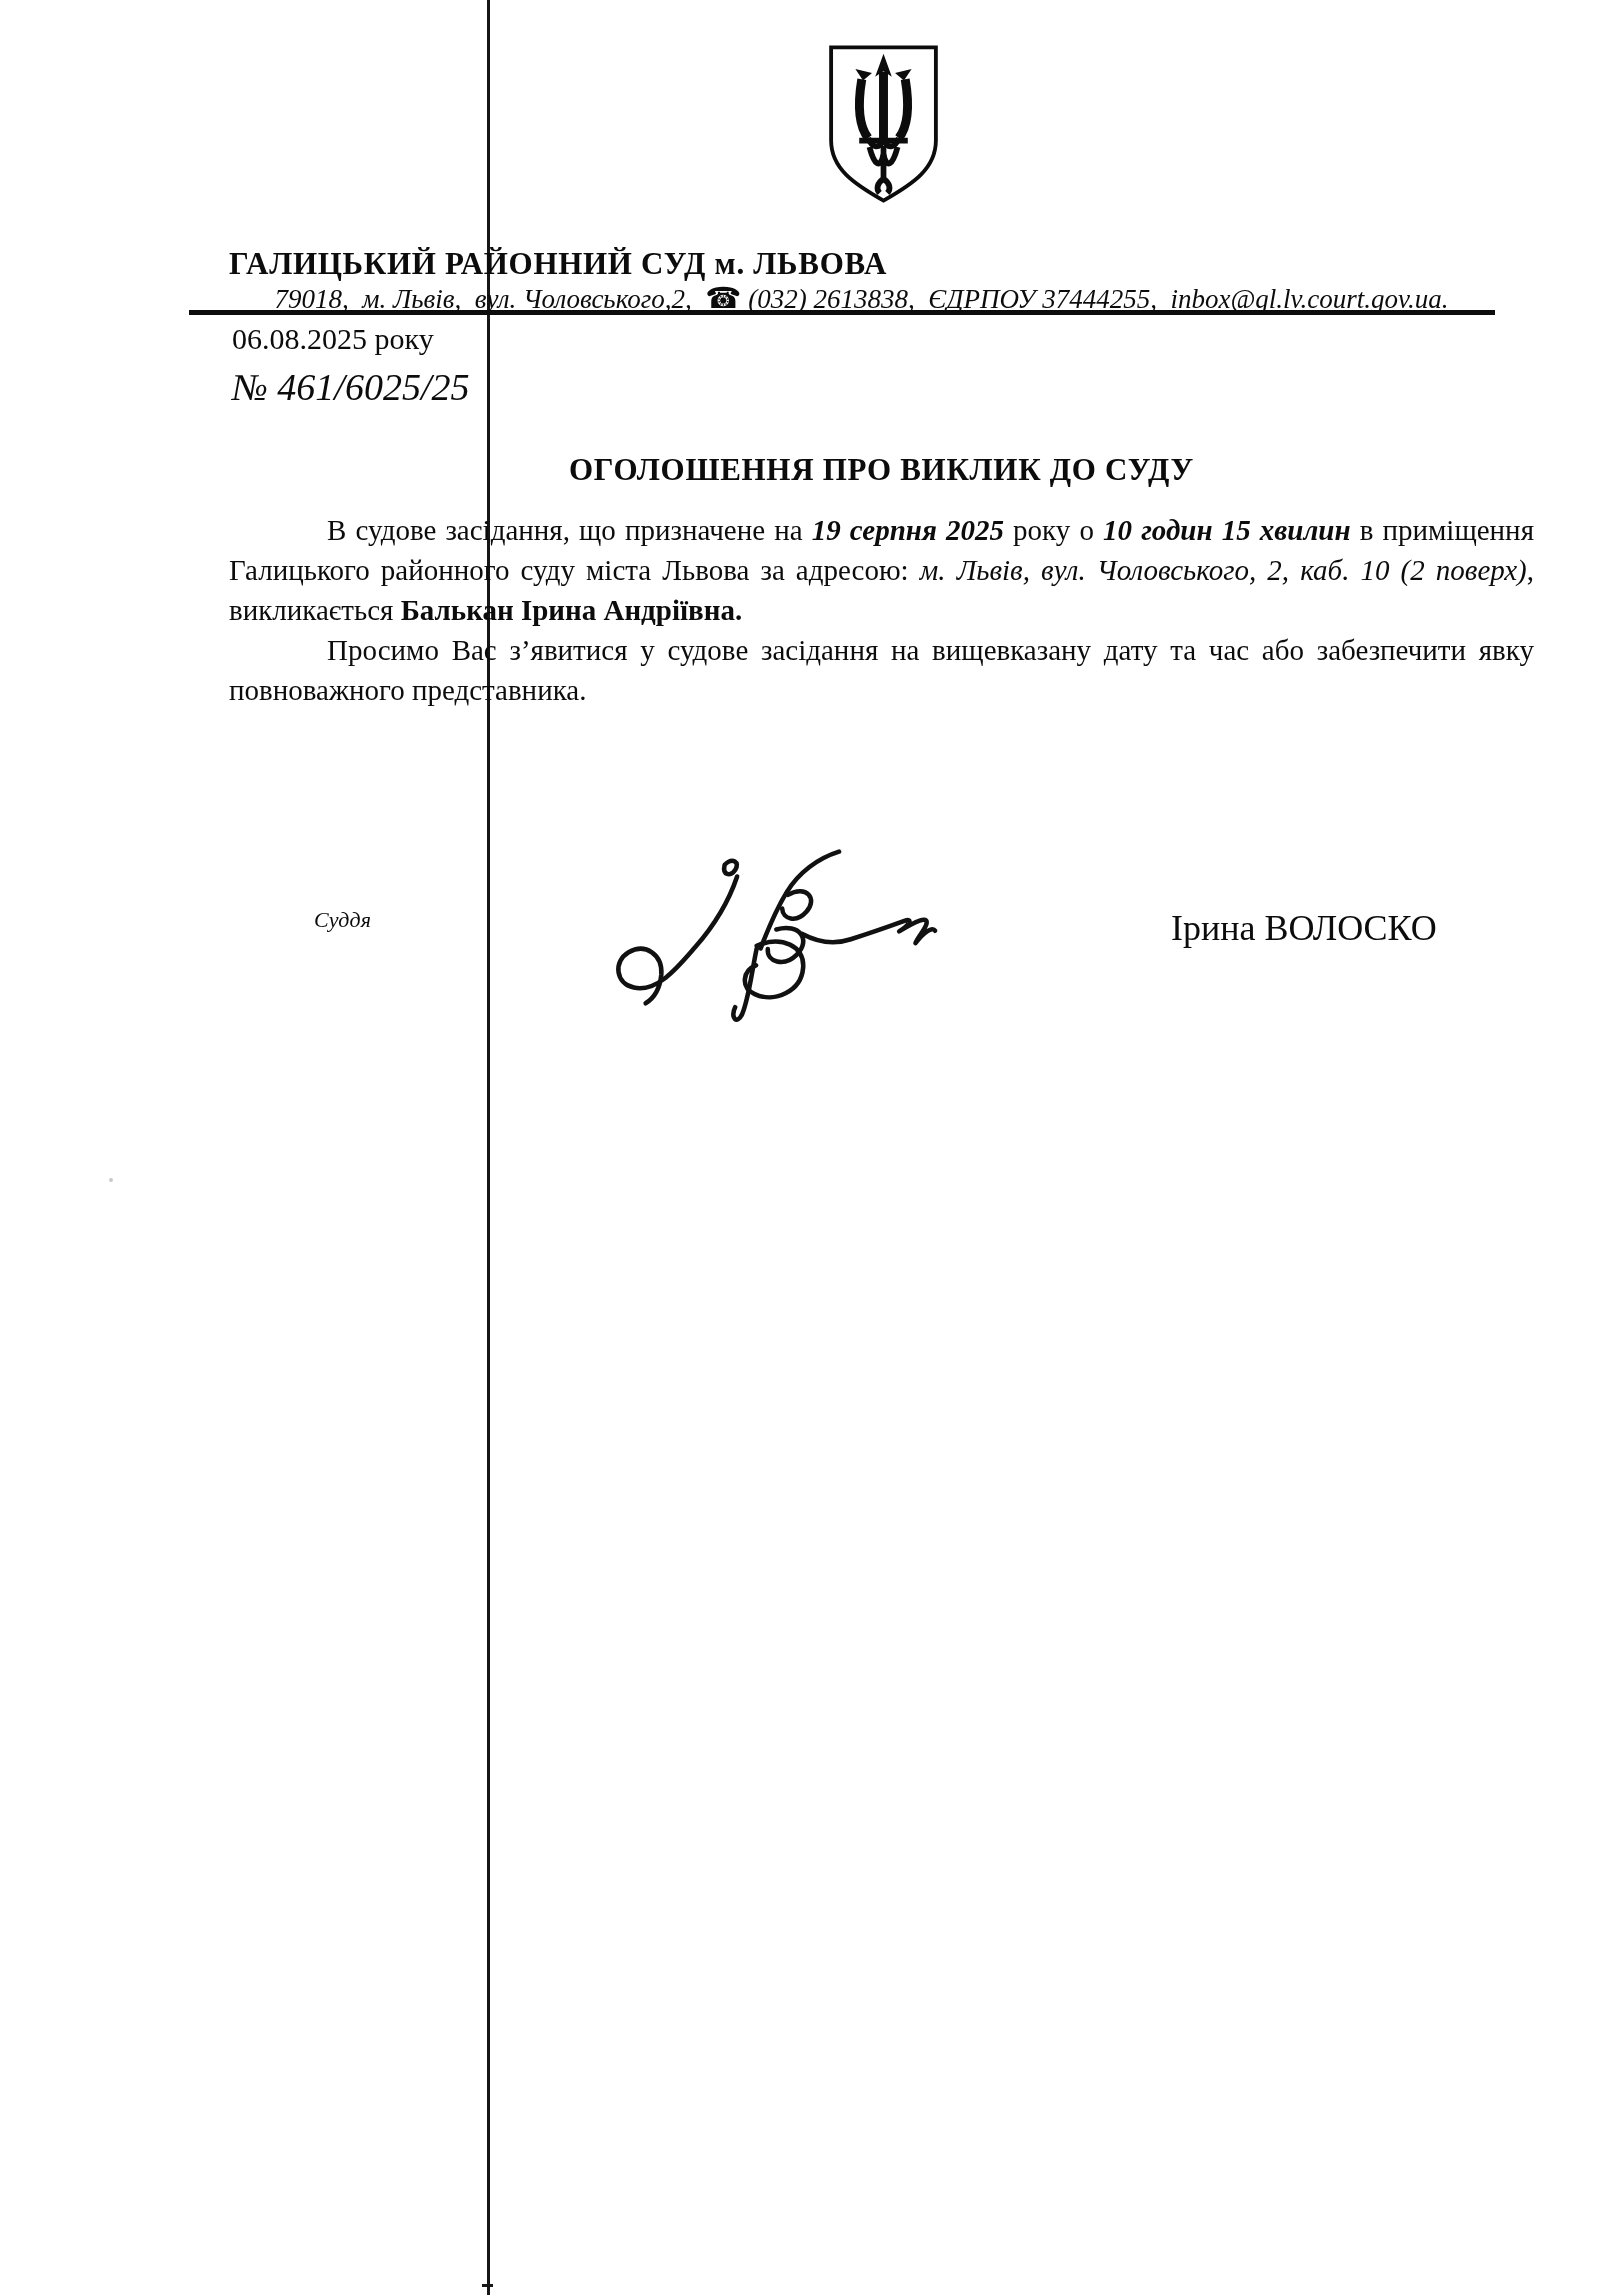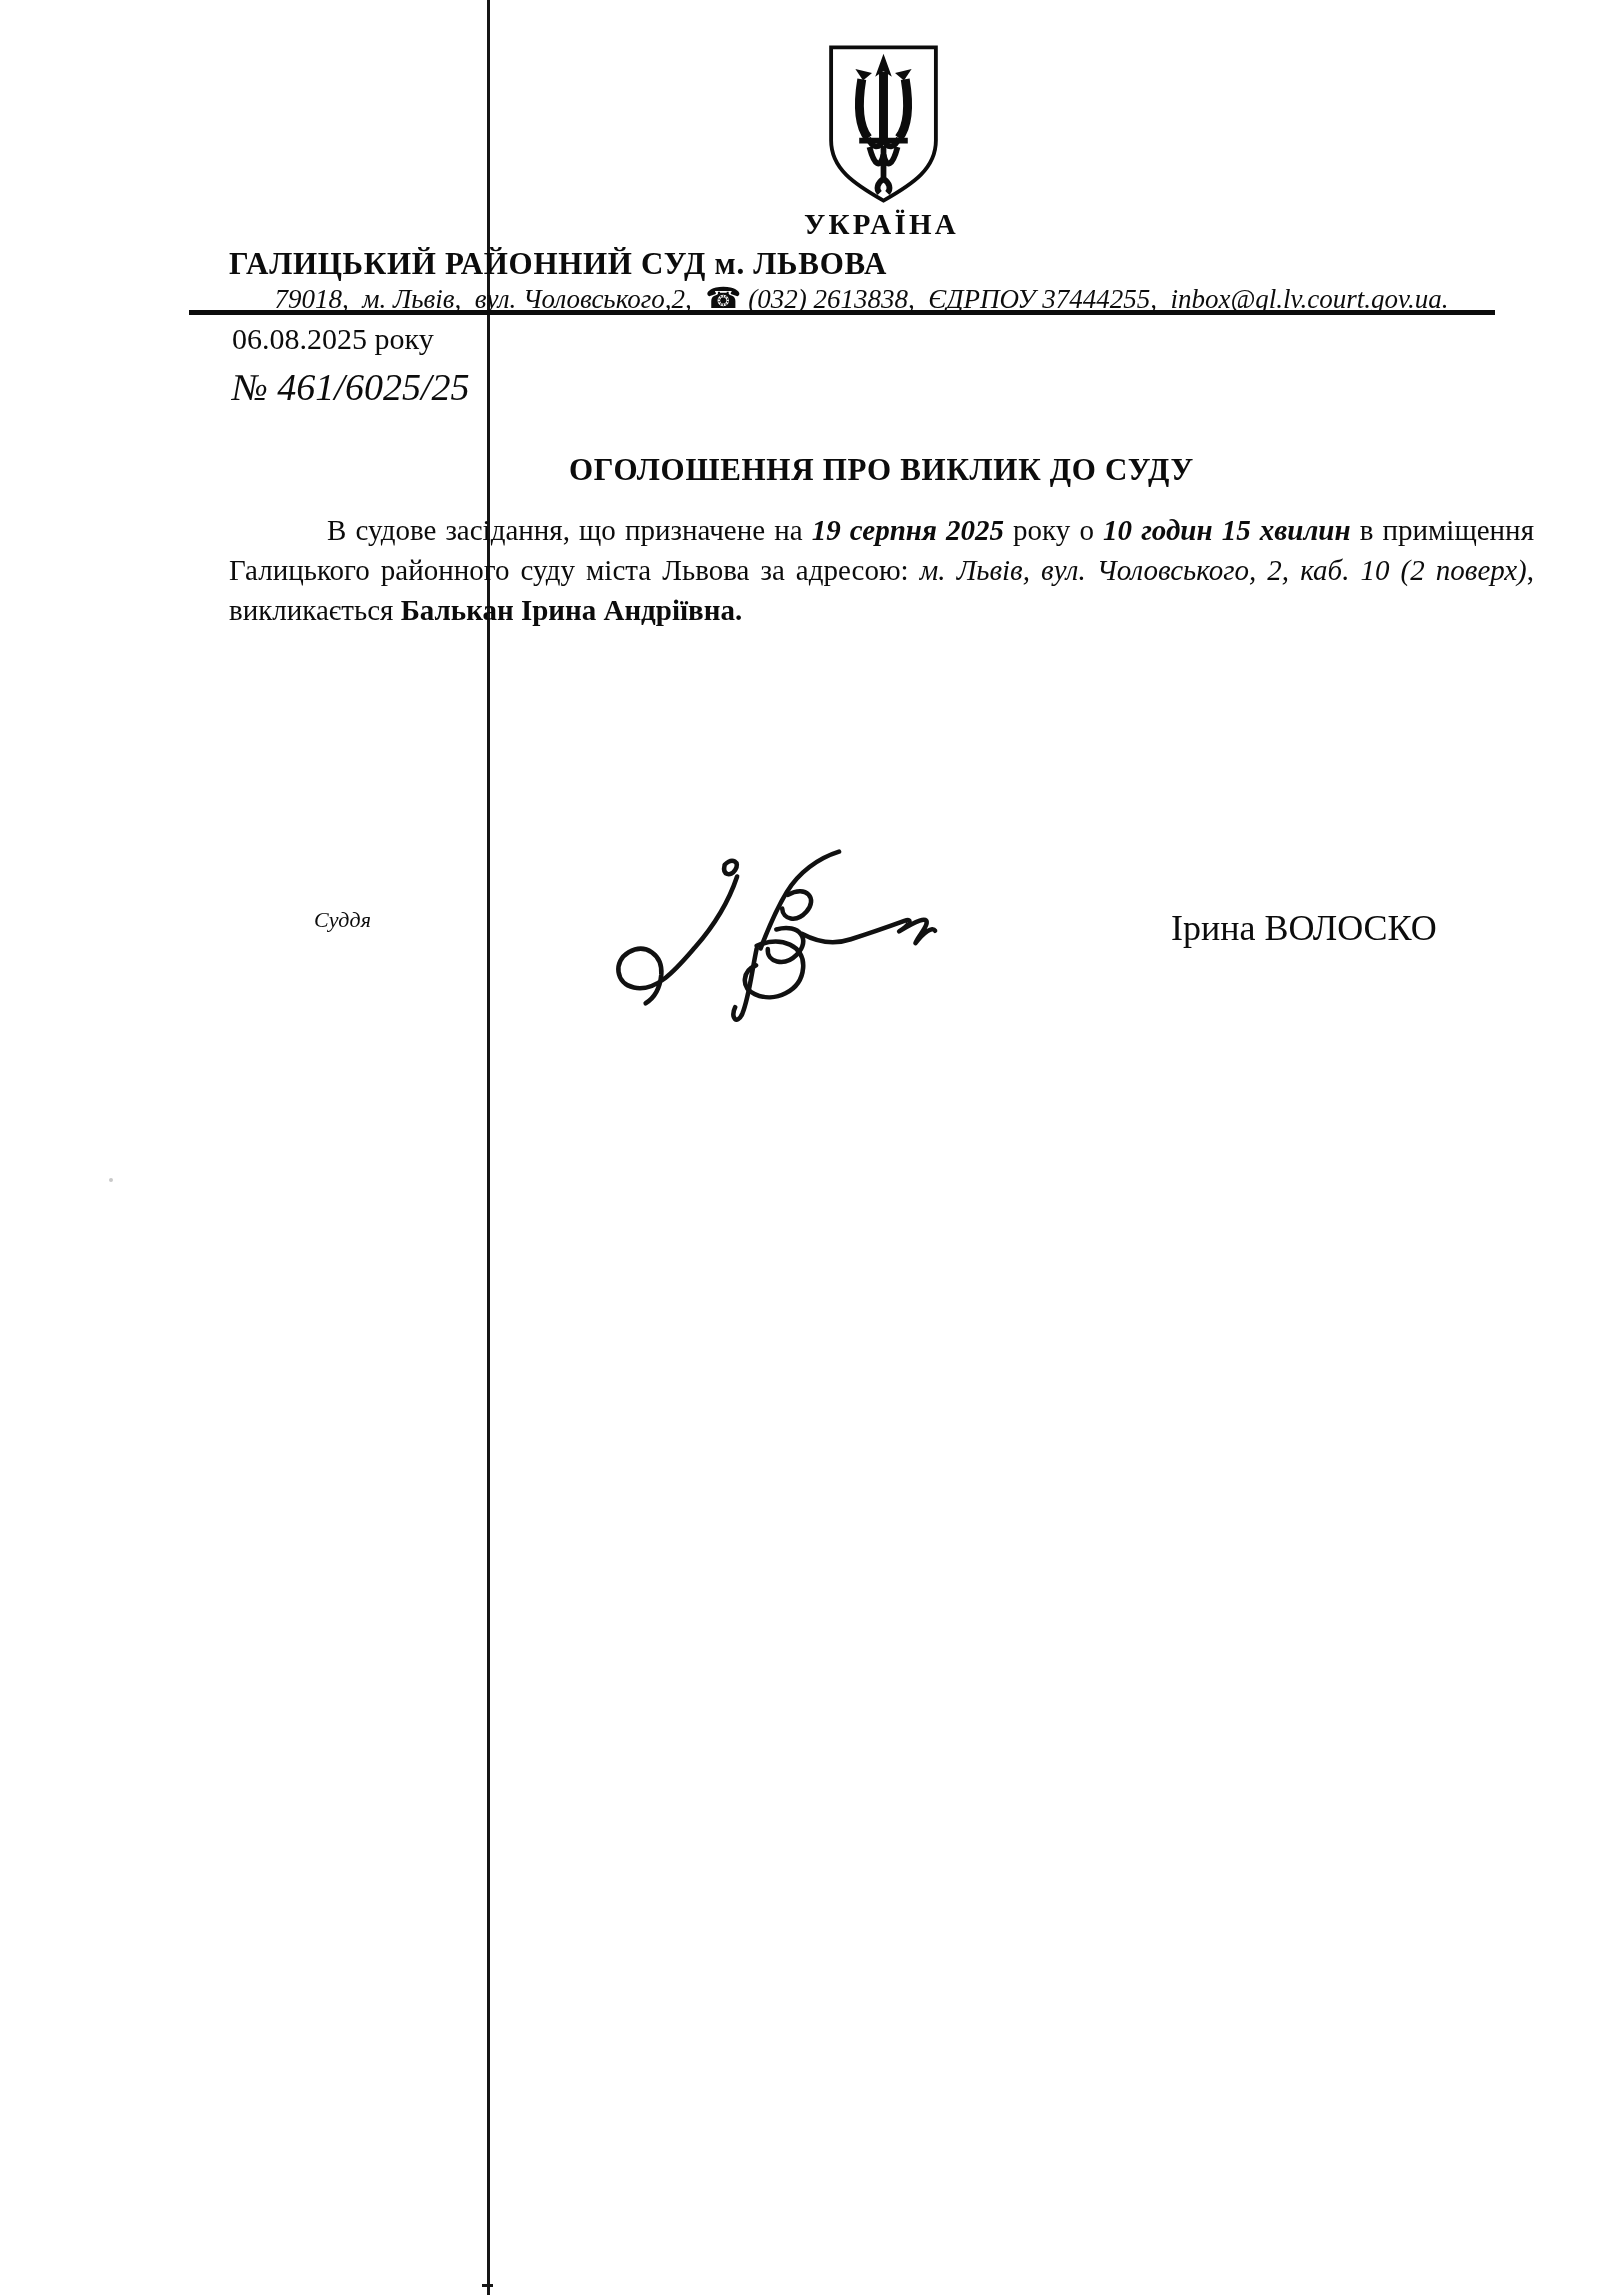--- a/index.html
+++ b/index.html
@@ -77,34 +77,34 @@
     <path class="fl" d="M122 58 L134 40 L108 46 Z"></path>
     <path class="tn" d="M66 148 C72 164 84 166 90 150"></path>
     <path class="tn" d="M114 148 C108 164 96 166 90 150"></path>
     <path class="tn" d="M52 152 H128"></path>
     <path class="tn" d="M68 162 C76 192 85 196 90 174"></path>
     <path class="tn" d="M112 162 C104 192 95 196 90 174"></path>
     <path class="tn" d="M90 160 V212"></path>
     <path class="tn" d="M90 212 C80 218 78 228 84 234 M90 212 C100 218 102 228 96 234"></path>
   </svg>
 
-  <div class="country">УКРАЇНА</div>
   <div class="court">ГАЛИЦЬКИЙ РАЙОННИЙ СУД м. ЛЬВОВА</div>
 
   <div class="addr"><span>79018,  м. Львів,  вул. Чоловського,2,  </span><span class="phone">☎</span><span> (032) 2613838,  ЄДРПОУ 37444255,  inbox@gl.lv.court.gov.ua.</span></div>
 
   <div class="rule"></div>
 
   <div class="dateline">06.08.2025 року</div>
   <div class="caseno">№ 461/6025/25</div>
 
   <div class="doc-title">ОГОЛОШЕННЯ ПРО ВИКЛИК ДО СУДУ</div>
 
   <div class="bodytext">
     <p><span>В судове засідання, що призначене на </span><span class="bi">19 серпня 2025</span><span> року о </span><span class="bi">10 годин 15 хвилин</span><span> в приміщення Галицького районного суду міста Львова за адресою: </span><span class="i">м. Львів, вул. Чоловського, 2, каб. 10 (2 поверх)</span><span>, викликається </span><span class="b">Балькан Ірина Андріївна.</span></p>
+    <p><span>Просимо Вас з’явитися у судове засідання на вищевказану дату та час або забезпечити явку повноважного представника.</span></p>
   </div>
 
   <div class="sig-role">Суддя</div>
 
   <svg class="signature" viewBox="0 0 560 300" aria-hidden="true">
     <path d="M203 44 c 12 -12 24 -4 16 8 c -7 11 -20 8 -16 -8"></path>
     <path d="M222 62 C 208 104 186 138 158 170 C 132 200 100 240 64 232 C 36 226 32 192 56 178 C 82 163 108 182 106 212 C 104 233 95 248 82 256"></path>
     <path d="M378 24 C 346 34 316 56 298 86 C 282 112 268 146 258 172"></path>
     <path d="M300 90 c 28 -16 46 6 28 26 c -15 17 -36 12 -37 -5 m -9 32 c 36 -10 54 16 31 39 c -19 19 -46 11 -44 -9"></path>
     <path d="M252 168 c 38 -16 74 0 71 34 c -3 36 -44 54 -74 40 c -22 -10 -19 -36 2 -44"></path>

